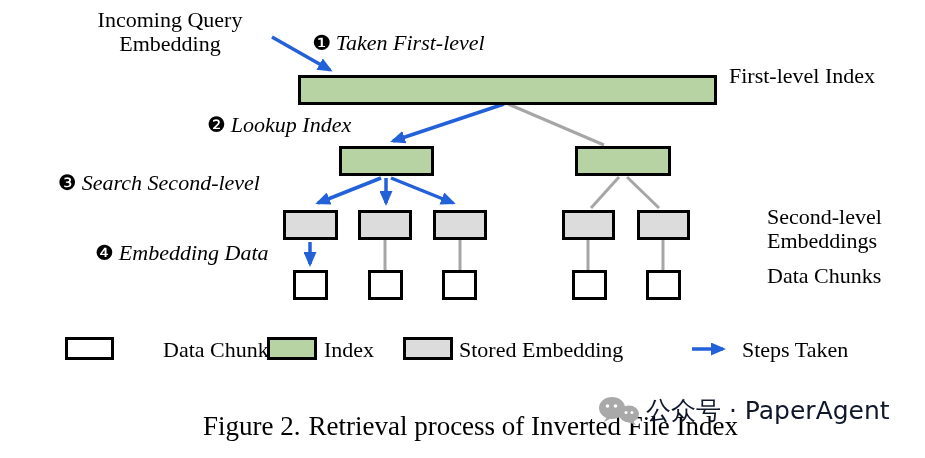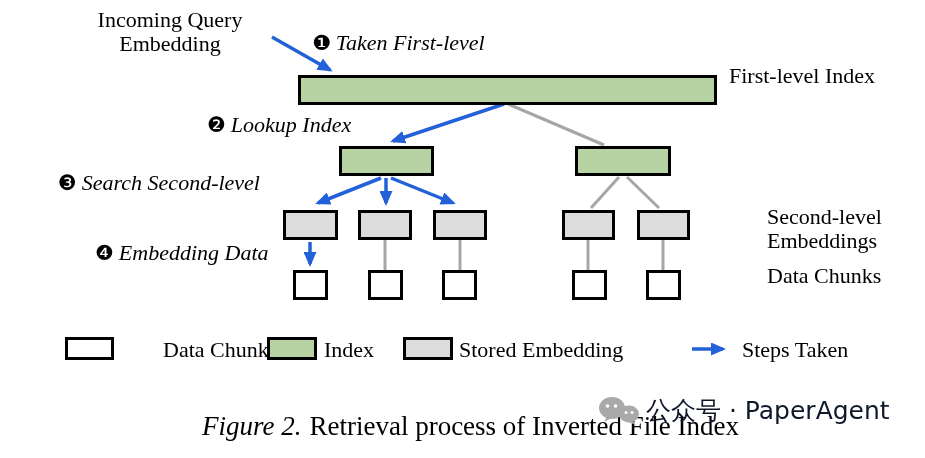--- a/index.html
+++ b/index.html
@@ -62,21 +62,21 @@
   }
   
   .caption{
     position:absolute;
     left:0;right:0;top:411px;
     text-align:center;
     font-size:27px;
     white-space:nowrap;
     transform:translateX(8px);
   }
-  .caption .fig{font-style:italic;margin-right:8px;margin-top:8px;}
+  .caption .fig{margin-right:8px;margin-top:8px;}
   
   .watermark{
     position:absolute;
     left:598px;top:394px;
     display:flex;align-items:center;
     color:#0f172a;
     font-family:"DejaVu Sans", sans-serif;
     font-size:25px;
     white-space:nowrap;
     z-index:5;

